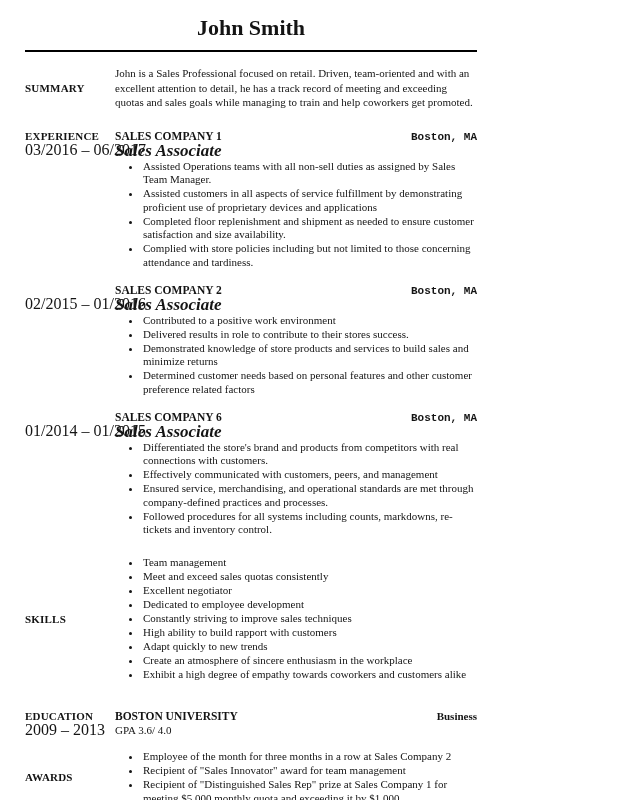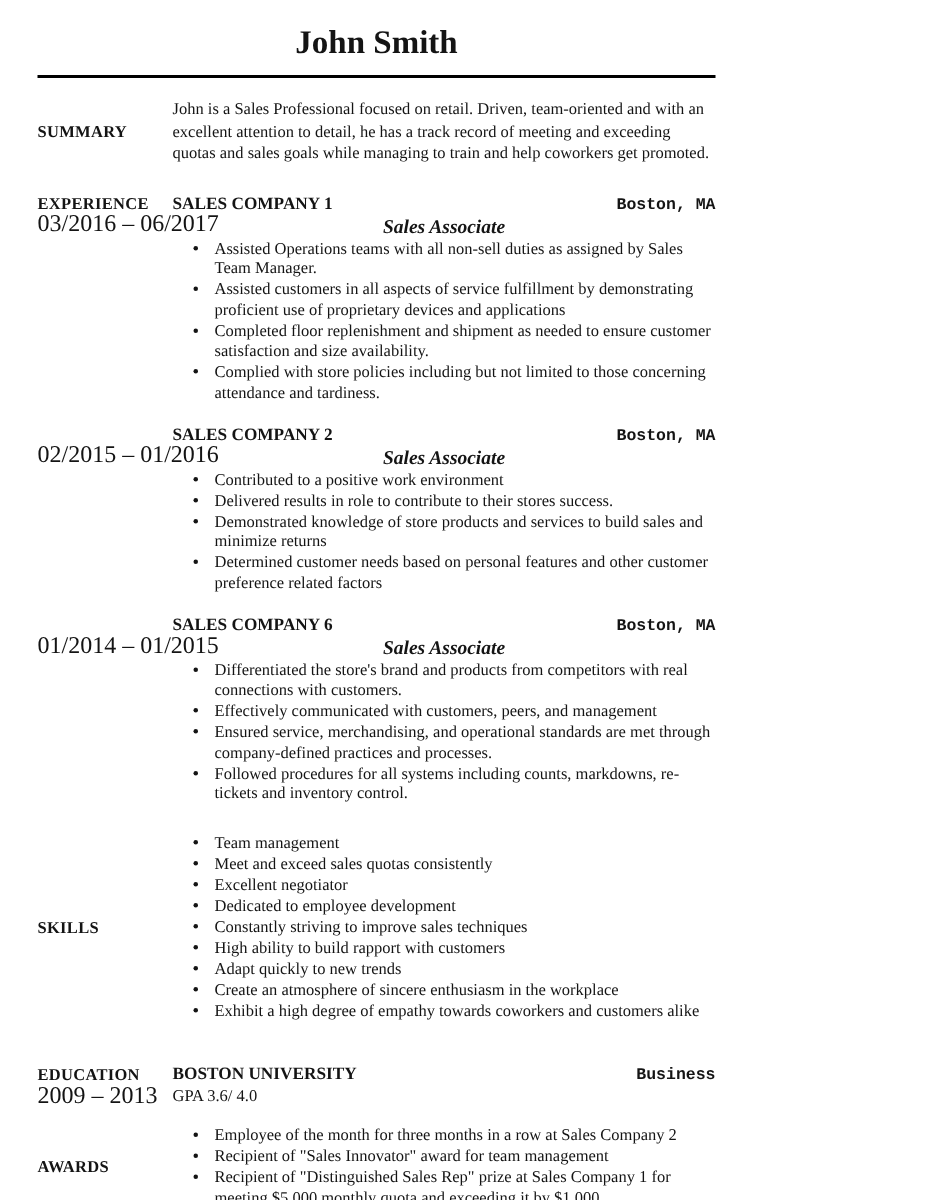--- a/index.html
+++ b/index.html
@@ -59,39 +59,39 @@
     line-height: 14.5px;
   }
 
   
   .experience-section { margin-top: 19px; }
   .entry { display: flex; align-items: flex-start; margin-bottom: 13px; }
   .entry:last-child { margin-bottom: 0; }
   .entry-header { display: flex; justify-content: space-between; align-items: baseline; }
   .company { font-weight: bold; font-size: 11.5px; line-height: 14px; }
   .location { font-weight: bold; font-size: 11px; line-height: 14px; font-family: Liberation Mono, monospace; }
-  .role { font-weight: bold; font-style: italic; font-size: 13px; line-height: 14px; text-align: center; }
+  .role { font-weight: bold; font-style: italic; font-size: 17px; line-height: 14px; }
 
   ul.bullets {
     margin: 2px 0 0 0;
     padding-left: 27px;
     font-size: 11px;
     line-height: 13.5px;
   }
   ul.bullets li { margin: 0 0 0.5px 0; padding-left: 1px; }
 
   
   .skills-section { margin-top: 19px; }
   .skills-section ul.bullets { margin-top: 0; }
 
   
   .education-section { margin-top: 27px; }
   .edu-header { display: flex; justify-content: space-between; align-items: baseline; }
   .school { font-weight: bold; font-size: 11.5px; line-height: 14px; }
-  .field { font-weight: bold; font-size: 11px; line-height: 14px; font-family: Liberation Mono, monospace; }
+  .field { font-weight: bold; font-size: 11px; line-height: 14px; }
   .gpa { font-size: 11px; line-height: 14px; }
 
   
   .awards-section { margin-top: 11px; }
 </style>
 </head>
 <body>
 
 <div class="page">
 

